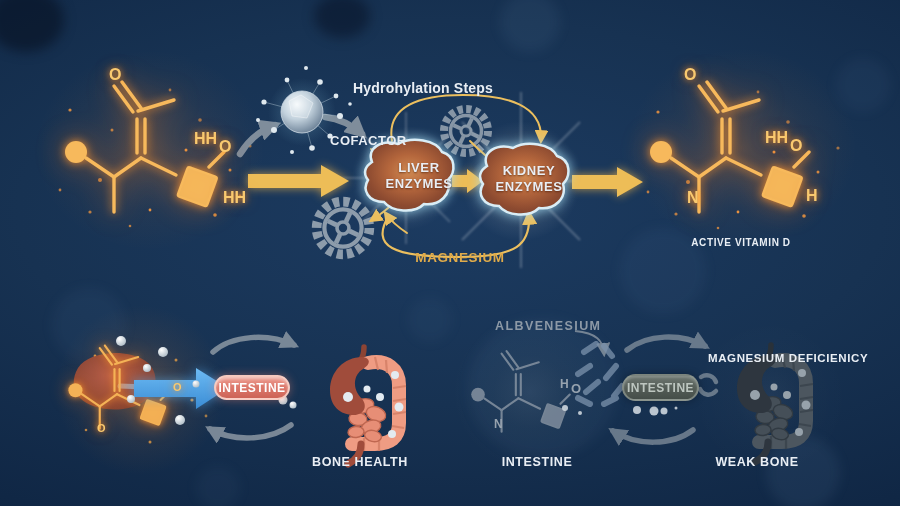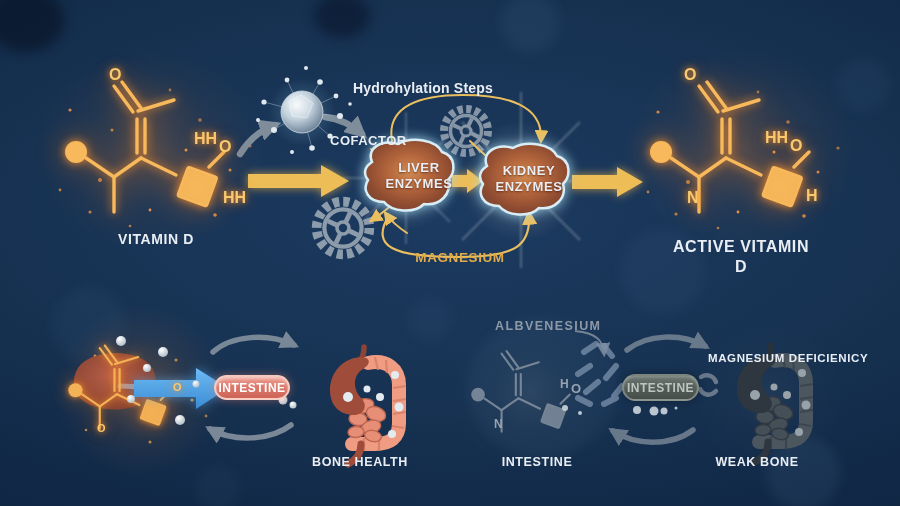--- a/index.html
+++ b/index.html
@@ -353,22 +353,21 @@
     <g class="organ-weak" transform="translate(714,342)">
         <use href="#organ"></use>
       </g>
   </svg>
 
   <div class="lbl" style="left:351px;top:80px;width:144px;font-size:14px;letter-spacing:.2px;">Hydrohylation Steps</div>
   <div class="lbl" style="left:330px;top:133px;font-size:13px;font-weight:700;letter-spacing:.5px;">COFACTOR</div>
   <div class="lbl" style="left:366px;top:160px;width:80px;font-size:13px;text-shadow:0 1px 2px rgba(60,20,0,.6);margin-left:13px;">LIVER ENZYMES</div>
   <div class="lbl" style="left:489px;top:163px;width:80px;font-size:13px;text-shadow:0 1px 2px rgba(60,20,0,.6);">KIDNEY ENZYMES</div>
   <div class="lbl" style="left:404px;top:250px;width:112px;font-size:13.5px;color:#e0ab4a;font-weight:700;">MAGNESIUM</div>
-  <div class="lbl" style="left:96px;top:231px;width:120px;font-size:14px;">VITAMIN D</div>
-  <div class="lbl" style="left:665px;top:237px;width:152px;font-size:16px;">ACTIVE VITAMIN D</div>
+  <div class="lbl" style="left:665px;top:237px;width:152px;font-size:10px;">ACTIVE VITAMIN D</div>
 
   <span class="atom" style="left:109px;top:66px;font-size:16px;">O</span>
   <span class="atom" style="left:194px;top:130px;font-size:16px;">HH</span>
   <span class="atom" style="left:219px;top:138px;font-size:16px;">O</span>
   <span class="atom" style="left:223px;top:189px;font-size:16px;">HH</span>
 
   <span class="atom" style="left:684px;top:66px;font-size:16px;">O</span>
   <span class="atom" style="left:765px;top:129px;font-size:16px;">HH</span>
   <span class="atom" style="left:790px;top:137px;font-size:16px;">O</span>
   <span class="atom" style="left:687px;top:189px;font-size:16px;">N</span>

